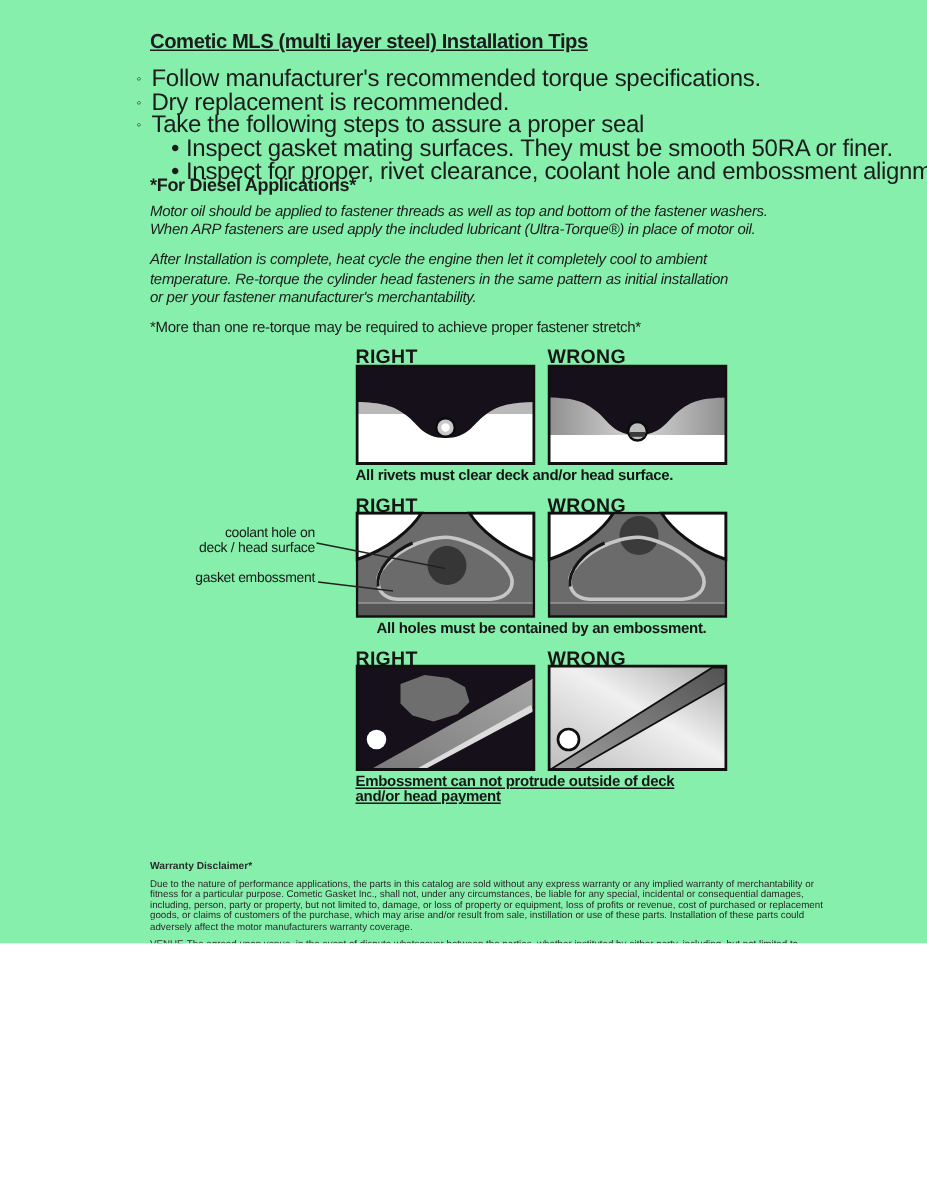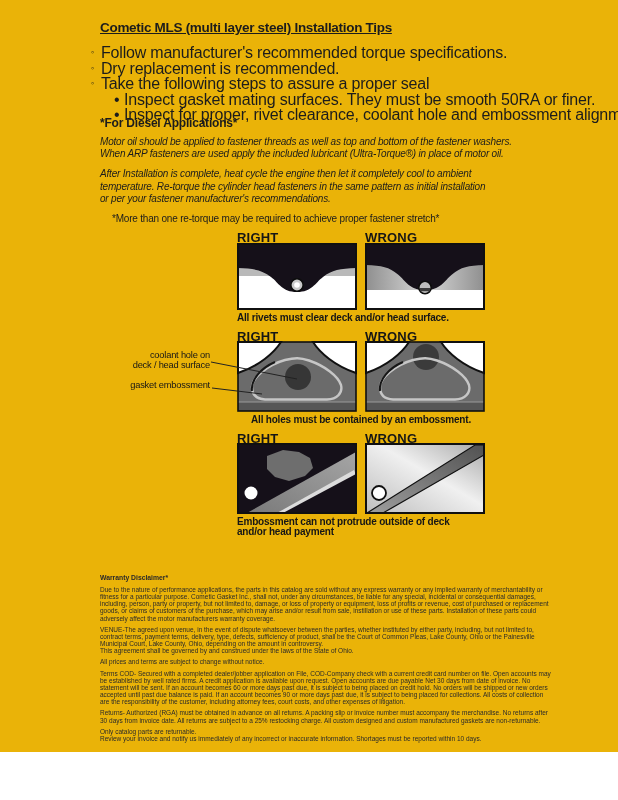--- a/index.html
+++ b/index.html
@@ -1,43 +1,43 @@
 <!DOCTYPE html>
 <html><head>
 <meta charset="utf-8">
 <style>
   html,body{margin:0;padding:0;background:#ffffff;}
-  #page{position:relative;width:618px;height:752px;background:#eab308;overflow:hidden;
+  #page{position:relative;width:618px;height:629px;background:#86efac;overflow:hidden;
         font-family:"Liberation Sans","DejaVu Sans",sans-serif;color:#1c1c1c;}
 
   .abs{position:absolute;}
 
   
   .doc-title{left:100px;top:20px;font-size:13.5px;font-weight:bold;letter-spacing:-0.3px;
              text-decoration:underline;white-space:nowrap;}
 
   
   .tips{left:91px;top:45px;font-size:16px;letter-spacing:-0.2px;}
   .tips .lvl1{position:relative;padding-left:10px;line-height:15.6px;white-space:nowrap;}
   .tips .lvl1::before{content:"\25E6";position:absolute;left:0;top:0;font-size:9px;}
   .tips .lvl2{position:relative;padding-left:33px;line-height:15.6px;white-space:nowrap;}
   .tips .lvl2::before{content:"\2022";position:absolute;left:23px;top:0;}
 
   
   .diesel{left:100px;top:116px;font-size:10px;letter-spacing:-0.2px;}
   .diesel-heading{font-size:12px;font-weight:bold;margin-bottom:6px;}
   .para{margin-bottom:8px;}
   .para div{line-height:12.2px;white-space:nowrap;font-style:italic;}
-  .note-line{line-height:12px;white-space:nowrap;margin-left:12px;}
+  .note-line{line-height:12px;white-space:nowrap;}
 
   
   .dg-label{width:120px;text-align:left;font-size:13px;font-weight:600;letter-spacing:0.2px;color:#161616;}
   .dg-caption{font-size:10px;font-weight:bold;letter-spacing:-0.2px;color:#161616;white-space:nowrap;}
   .dg-caption.center{width:248px;text-align:center;}
-  .dg-caption-multi div{line-height:10.4px;white-space:nowrap;}
+  .dg-caption-multi div{line-height:10.4px;white-space:nowrap;text-decoration:underline;}
   .annot{font-size:9.3px;letter-spacing:-0.2px;text-align:right;color:#161616;}
   .annot div{line-height:10px;white-space:nowrap;}
   .dg-svg{display:block;}
 
   
   .disclaimer{left:100px;top:574px;width:460px;font-size:6.5px;color:#2a2a2a;}
   .disc-heading{font-size:6.8px;font-weight:bold;margin-bottom:5px;}
   .disc-block{margin-bottom:4px;}
   .disc-block div{line-height:7.15px;white-space:nowrap;}
 
@@ -64,21 +64,21 @@
 
   <div class="abs diesel">
     <div class="diesel-heading">*For Diesel Applications*</div>
     <div class="para">
         <div>Motor oil should be applied to fastener threads as well as top and bottom of the fastener washers.</div>
         <div>When ARP fasteners are used apply the included lubricant (Ultra-Torque®) in place of motor oil.</div>
       </div>
     <div class="para">
         <div>After Installation is complete, heat cycle the engine then let it completely cool to ambient</div>
         <div>temperature. Re-torque the cylinder head fasteners in the same pattern as initial installation</div>
-        <div>or per your fastener manufacturer's recommendations.</div>
+        <div>or per your fastener manufacturer's merchantability.</div>
       </div>
     <div class="note-line">*More than one re-torque may be required to achieve proper fastener stretch*</div>
   </div>
 
   <div class="abs dg-label" style="left:237px;top:230px;">RIGHT</div>
   <div class="abs dg-label" style="left:365px;top:230px;">WRONG</div>
 
   <svg class="abs dg-svg" style="left:237px;top:243px;" width="120" height="67" viewBox="0 0 120 67">
     <rect x="1" y="1" width="118" height="65" fill="#ffffff"></rect>
     <rect x="1" y="24" width="118" height="9" fill="#b9b9b9"></rect>

